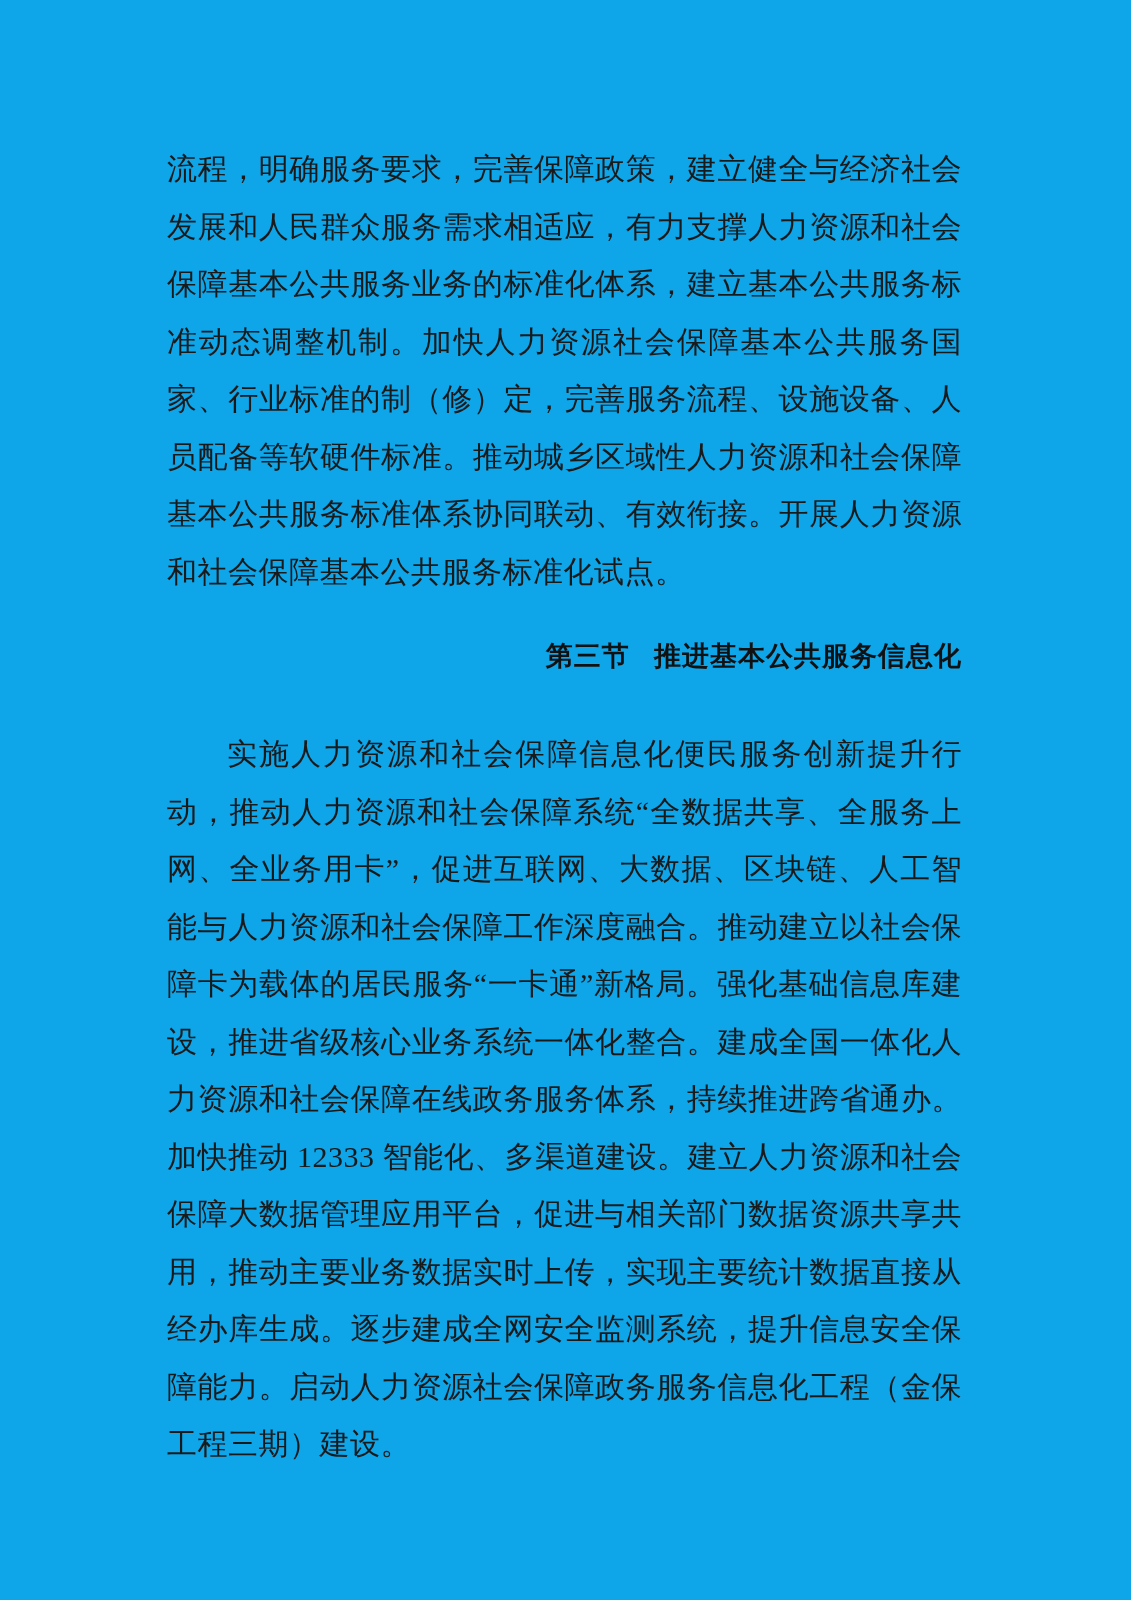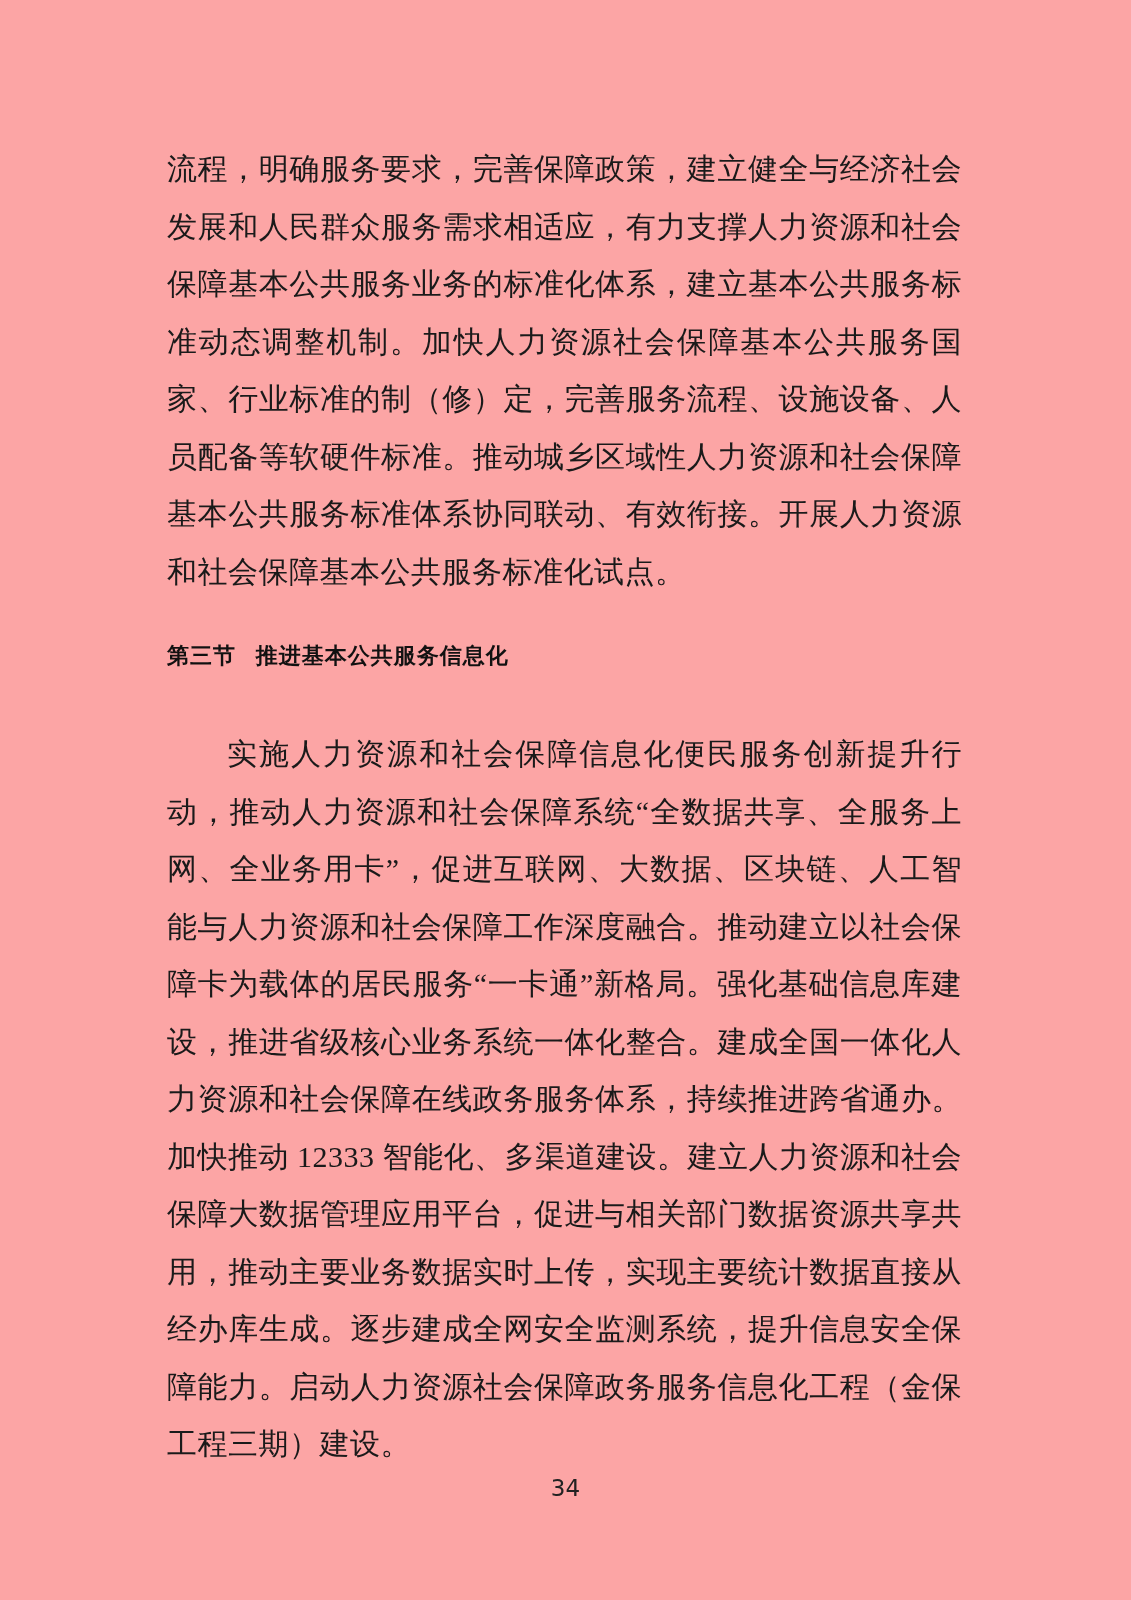--- a/index.html
+++ b/index.html
@@ -10,21 +10,21 @@
   body {
     width: 1131px;
     height: 1600px;
     position: relative;
     overflow: hidden;
     font-family: "Liberation Serif", serif;
   }
   .page {
     position: absolute;
     inset: 0;
-    background: #fca5a5;
+    background: #0ea5e9;
     padding-left: 23px;
   }
   .content {
     position: absolute;
     left: 167px;
     top: 140px;
     width: 795px;
   }
   .body-para {
     margin: 0;
@@ -35,24 +35,24 @@
     text-align: justify;
     text-justify: inter-ideograph;
     letter-spacing: 0.5px;
   }
   .body-para.indent {
     text-indent: 2em;
     font-family: Liberation Serif, serif;
   }
   .section-heading {
     margin: 36px 0 49px 0;
-    text-align: left;
+    text-align: right;
     font-family: "Liberation Sans", sans-serif;
     font-weight: 700;
-    font-size: 22px;
+    font-size: 27px;
     line-height: 40px;
     color: #111111;
     letter-spacing: 1px;
   }
   .section-heading .heading-label {
     margin-right: 0.9em;
   }
   .page-footer {
     position: absolute;
     left: 0;
@@ -77,17 +77,14 @@
     <p class="body-para">流程，明确服务要求，完善保障政策，建立健全与经济社会发展和人民群众服务需求相适应，有力支撑人力资源和社会保障基本公共服务业务的标准化体系，建立基本公共服务标准动态调整机制。加快人力资源社会保障基本公共服务国家、行业标准的制（修）定，完善服务流程、设施设备、人员配备等软硬件标准。推动城乡区域性人力资源和社会保障基本公共服务标准体系协同联动、有效衔接。开展人力资源和社会保障基本公共服务标准化试点。</p>
 
     <h2 class="section-heading">
       <span class="heading-label">第三节</span><span class="heading-title">推进基本公共服务信息化</span>
     </h2>
 
     <p class="body-para indent">实施人力资源和社会保障信息化便民服务创新提升行动，推动人力资源和社会保障系统“全数据共享、全服务上网、全业务用卡”，促进互联网、大数据、区块链、人工智能与人力资源和社会保障工作深度融合。推动建立以社会保障卡为载体的居民服务“一卡通”新格局。强化基础信息库建设，推进省级核心业务系统一体化整合。建成全国一体化人力资源和社会保障在线政务服务体系，持续推进跨省通办。加快推动 12333 智能化、多渠道建设。建立人力资源和社会保障大数据管理应用平台，促进与相关部门数据资源共享共用，推动主要业务数据实时上传，实现主要统计数据直接从经办库生成。逐步建成全网安全监测系统，提升信息安全保障能力。启动人力资源社会保障政务服务信息化工程（金保工程三期）建设。</p>
 
   </main>
 
-  <footer class="page-footer">
-    <span class="page-number">34</span>
-  </footer>
 
 </div>
 
 </body></html>

